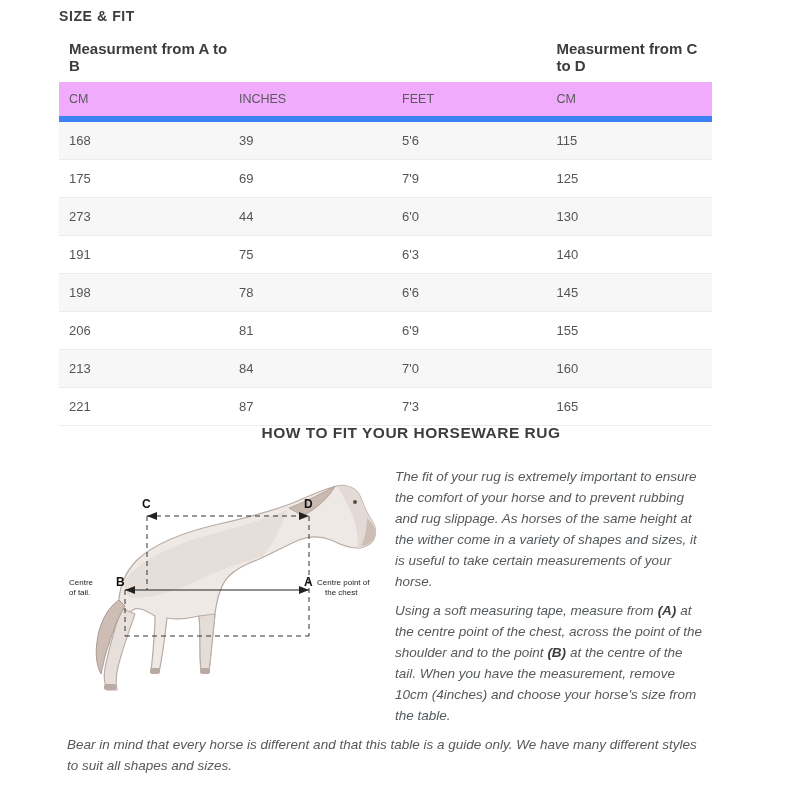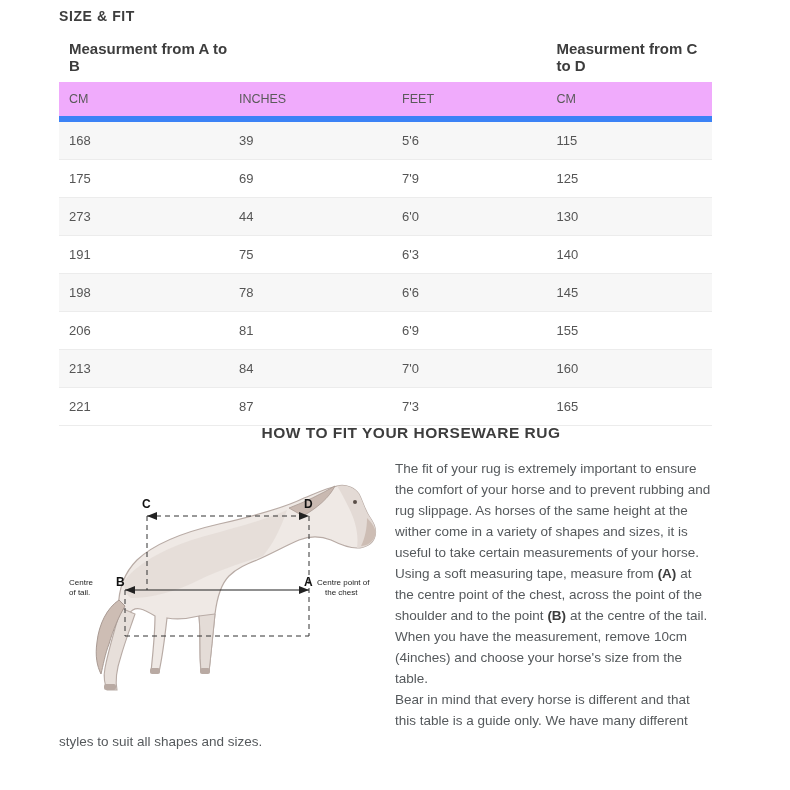--- a/index.html
+++ b/index.html
@@ -104,21 +104,22 @@
     text-align: left;
   }
   .fit-figure {
     float: left;
     width: 330px;
     height: 270px;
     margin-right: 6px;
     position: relative;
   }
   .fit-body p {
-    margin: 0;
+    margin: 8px;
+    font-style: italic;
   }
   .fit-body b { font-weight: bold; color: #3d3d3d; }
 
   svg.horse-diagram { display: block; }
 </style>
 </head>
 <body>
 
 <div class="page">
 

